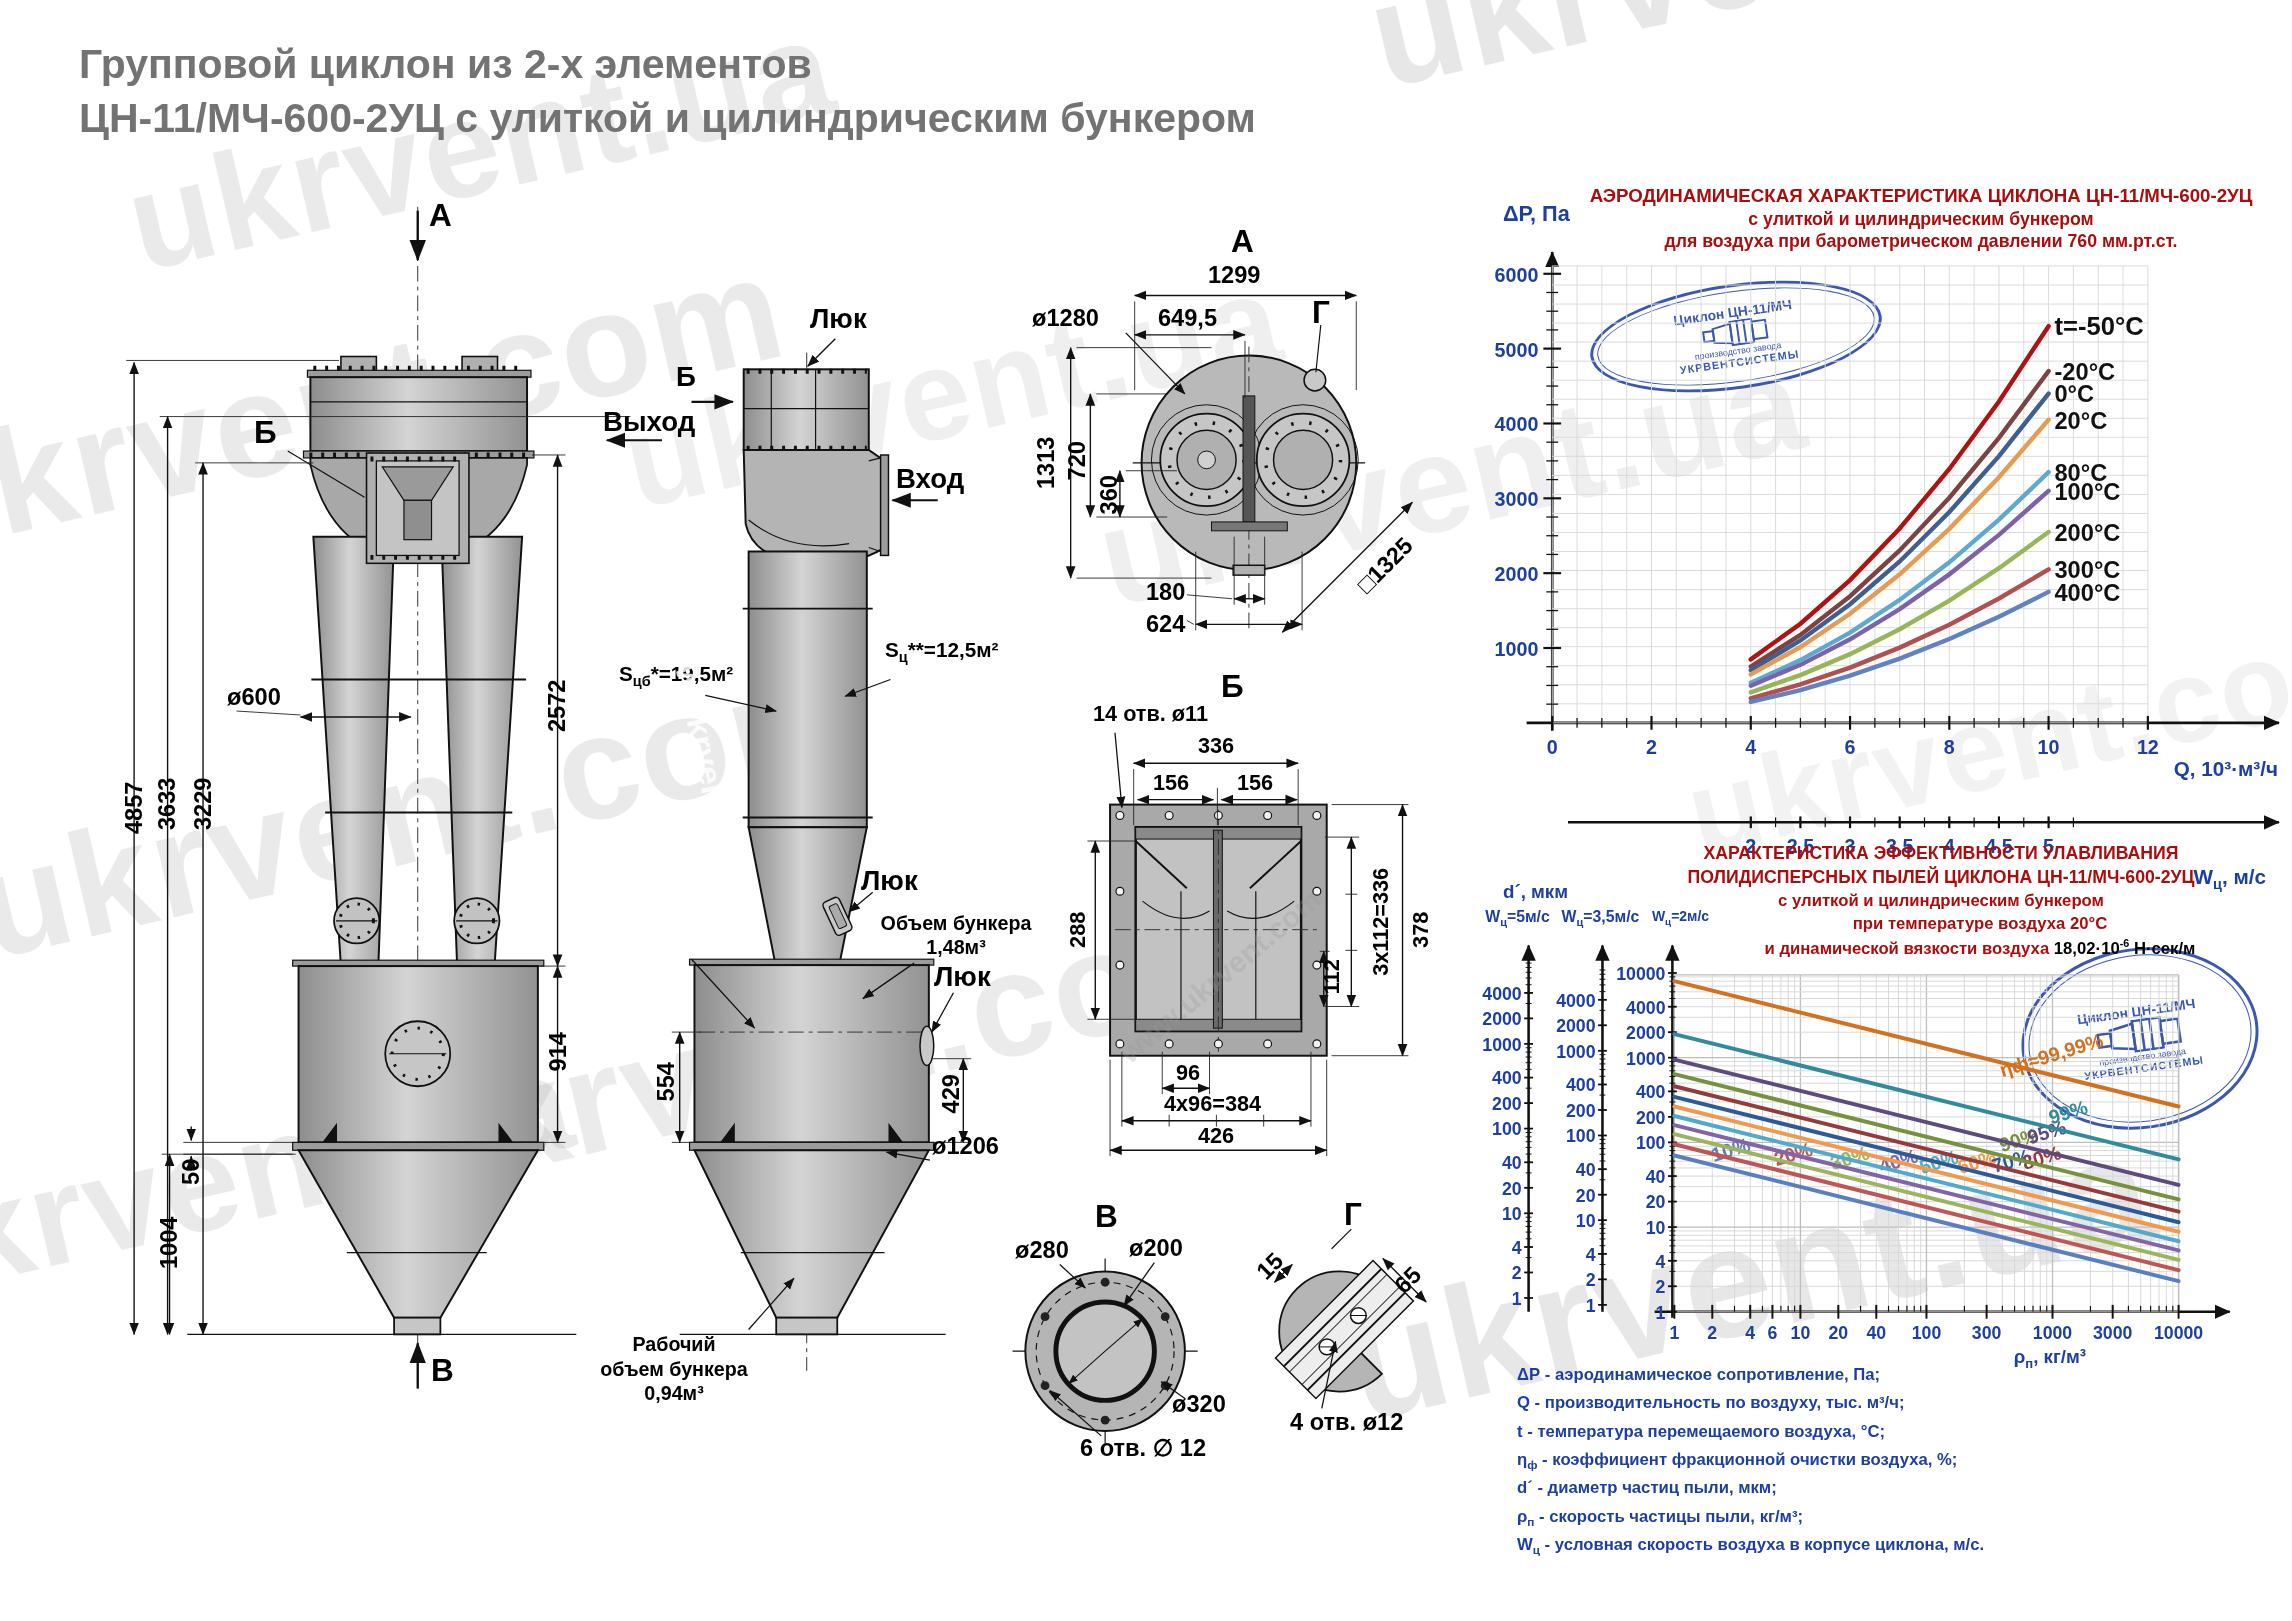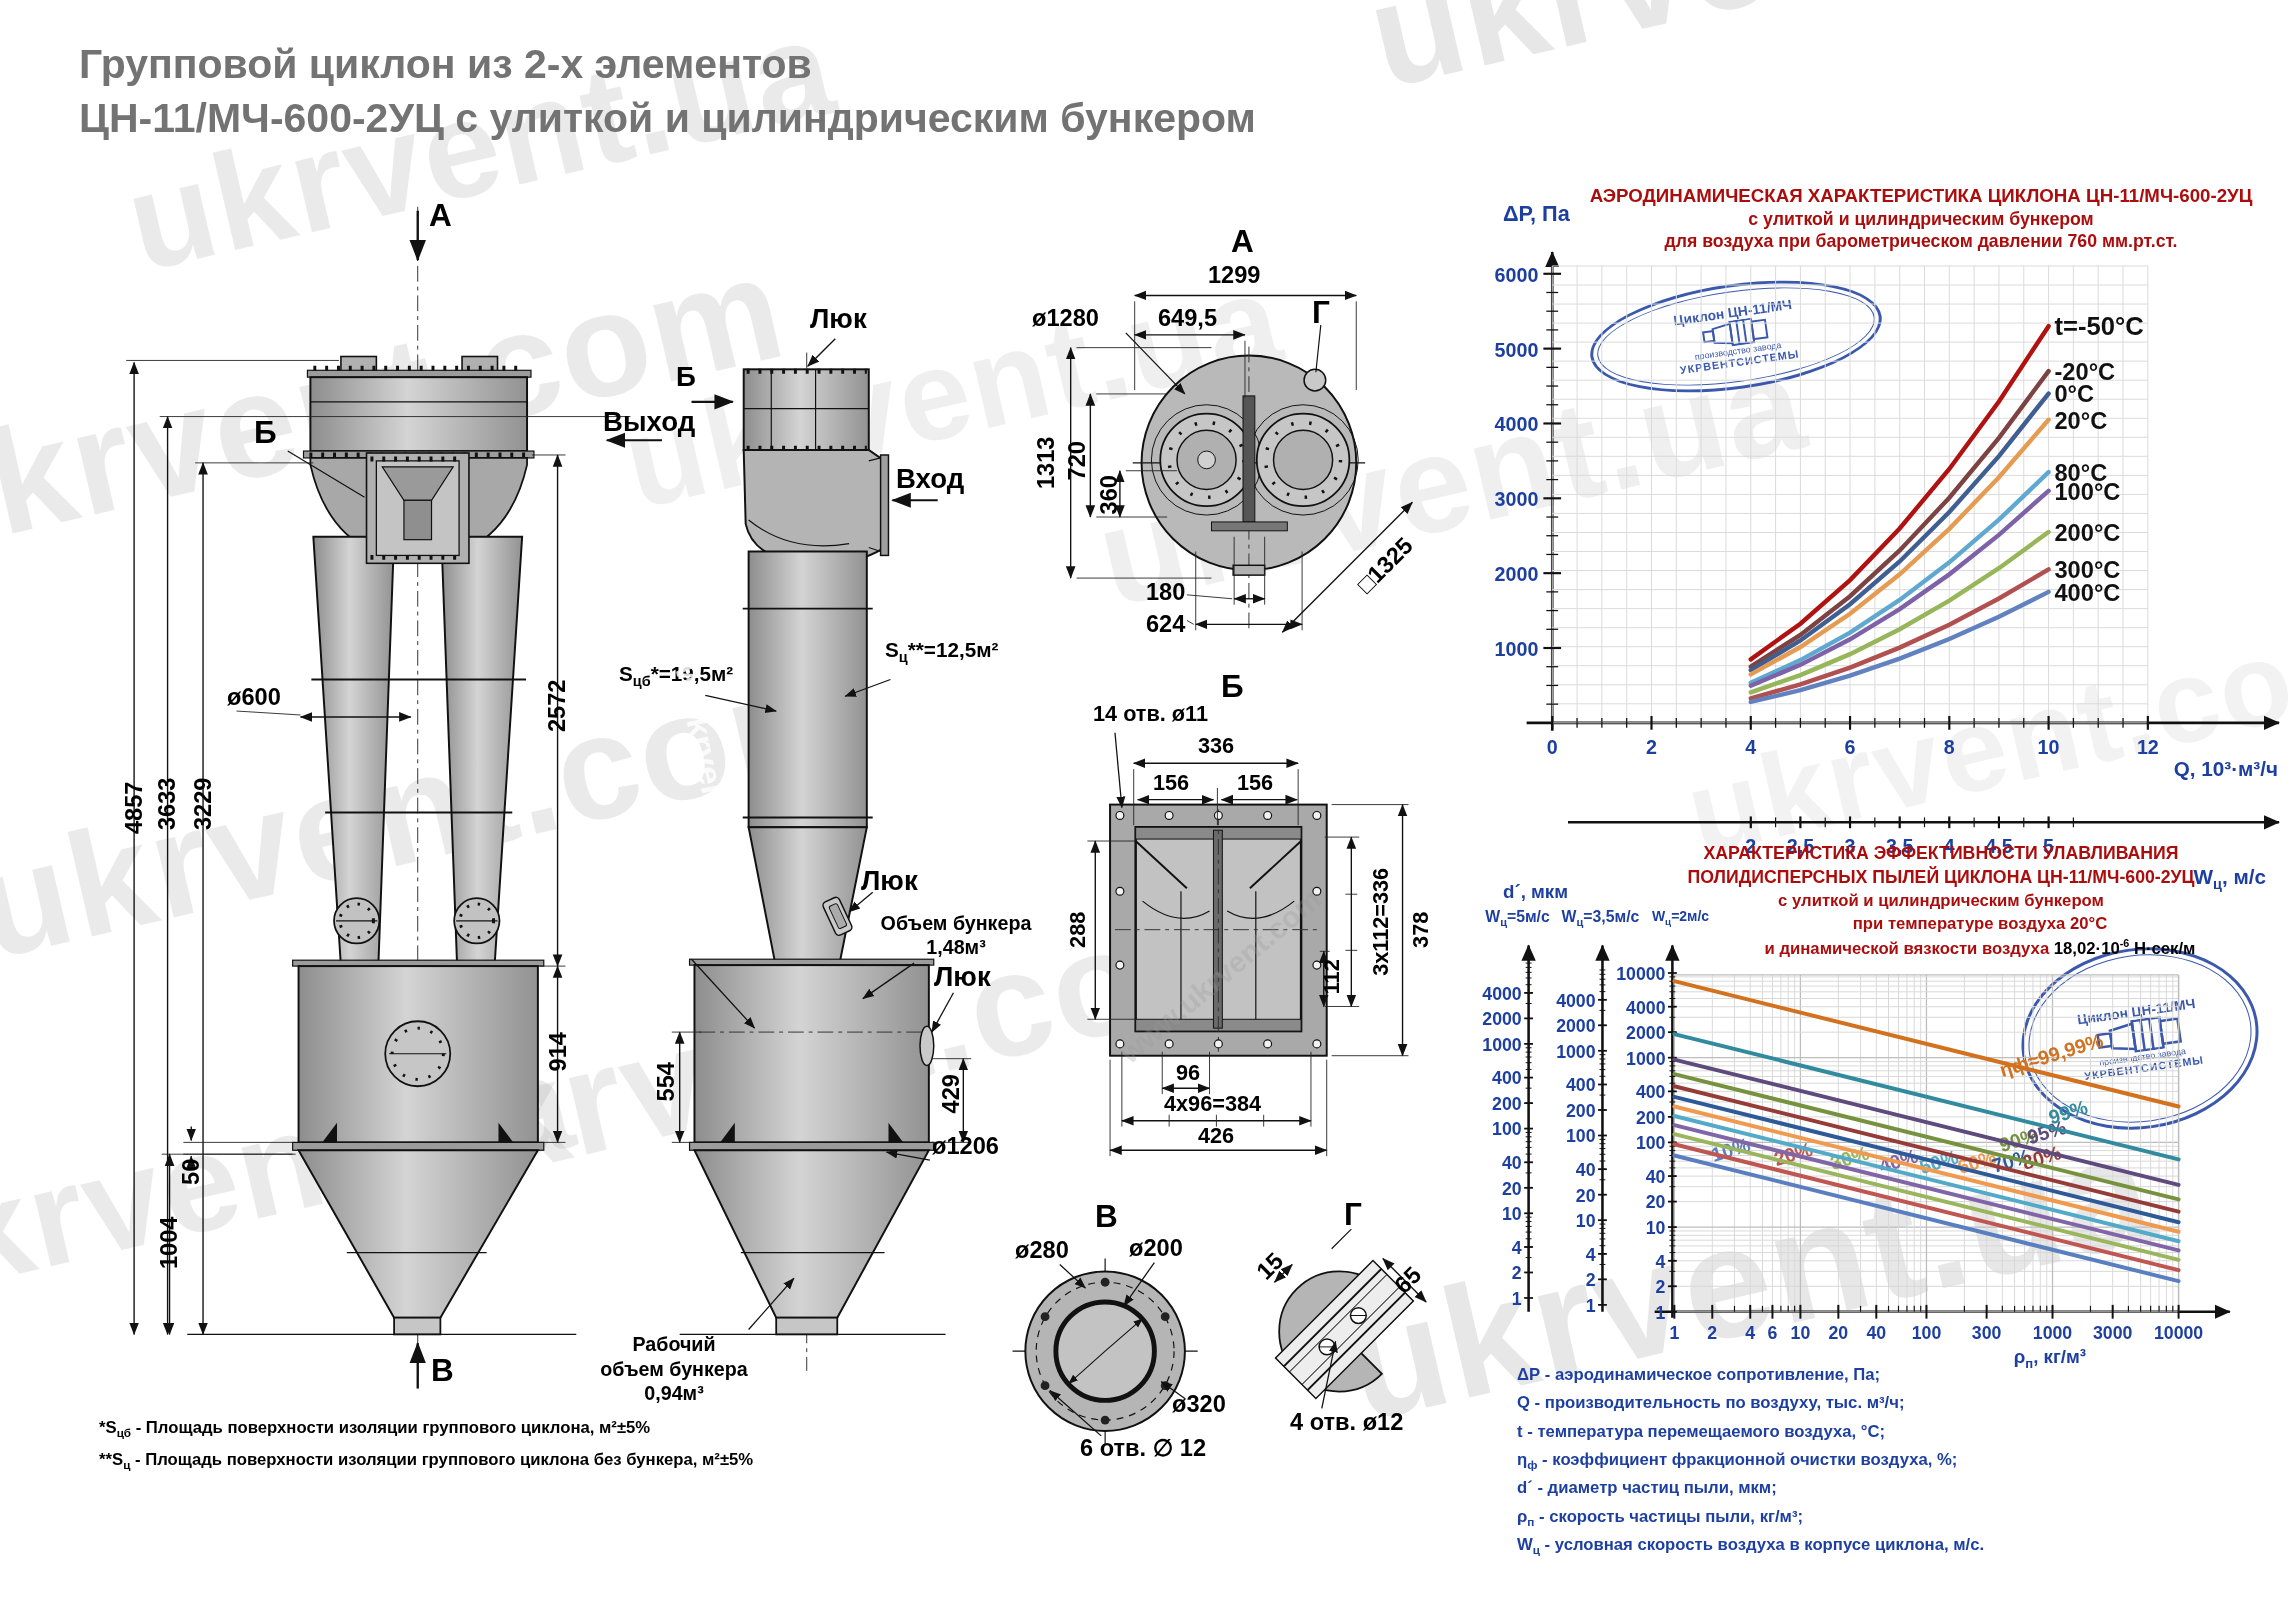--- a/index.html
+++ b/index.html
@@ -1014,21 +1014,15 @@
 
       <div class="def-row"><span class="def-sym"><span>η</span><sub>ф</sub></span><span> - коэффициент фракционной очистки воздуха, %;</span></div>
 
       <div class="def-row"><span class="def-sym"><span>d´</span><sub></sub></span><span> - диаметр частиц пыли, мкм;</span></div>
 
       <div class="def-row"><span class="def-sym"><span>ρ</span><sub>п</sub></span><span> - скорость частицы пыли, кг/м³;</span></div>
 
       <div class="def-row"><span class="def-sym"><span>W</span><sub>ц</sub></span><span> - условная скорость воздуха в корпусе циклона, м/с.</span></div>
     </div>
 
-  <div class="lbl" style="left:99px;top:1415px;font-weight:normal;">
-
-      <div class="fn-row"><span>*S</span><sub>цб</sub><span> - Площадь поверхности изоляции группового циклона, м²±5%</span></div>
-
-      <div class="fn-row"><span>**S</span><sub>ц</sub><span> - Площадь поверхности изоляции группового циклона без бункера, м²±5%</span></div>
-    </div>
 
 </div>
 
 
 </body></html>

